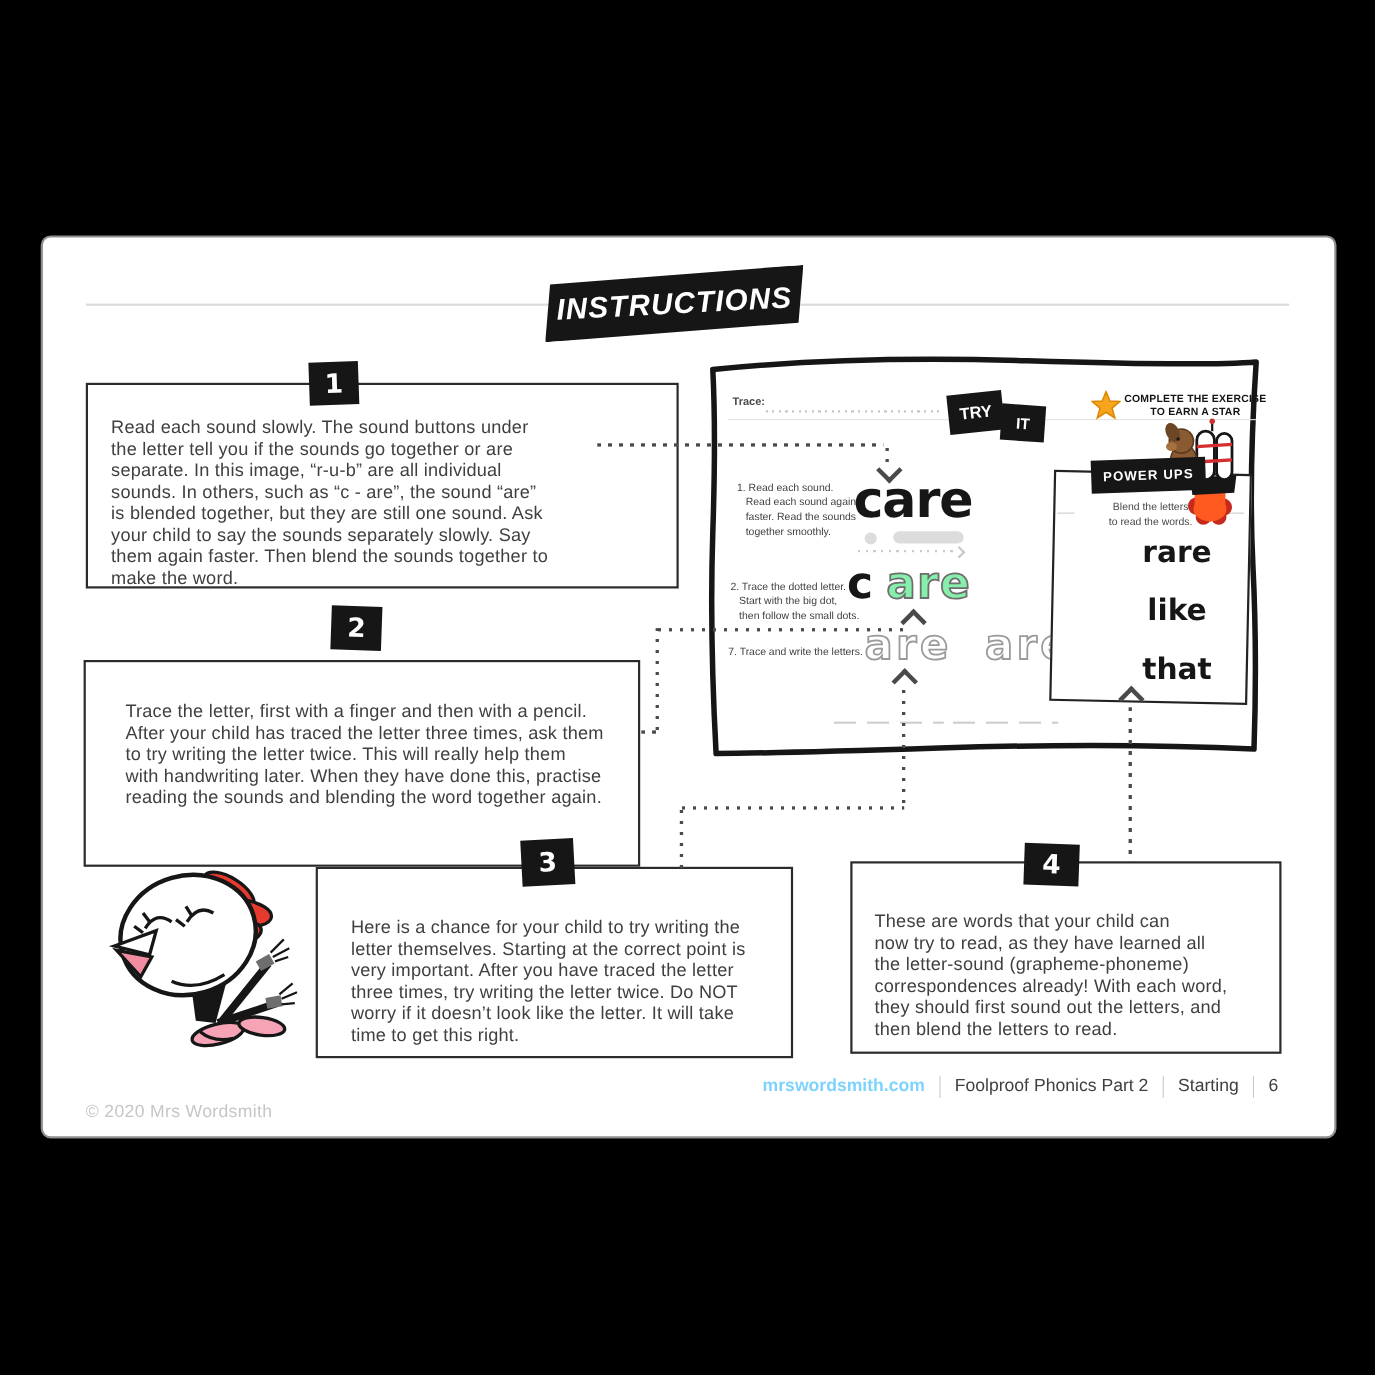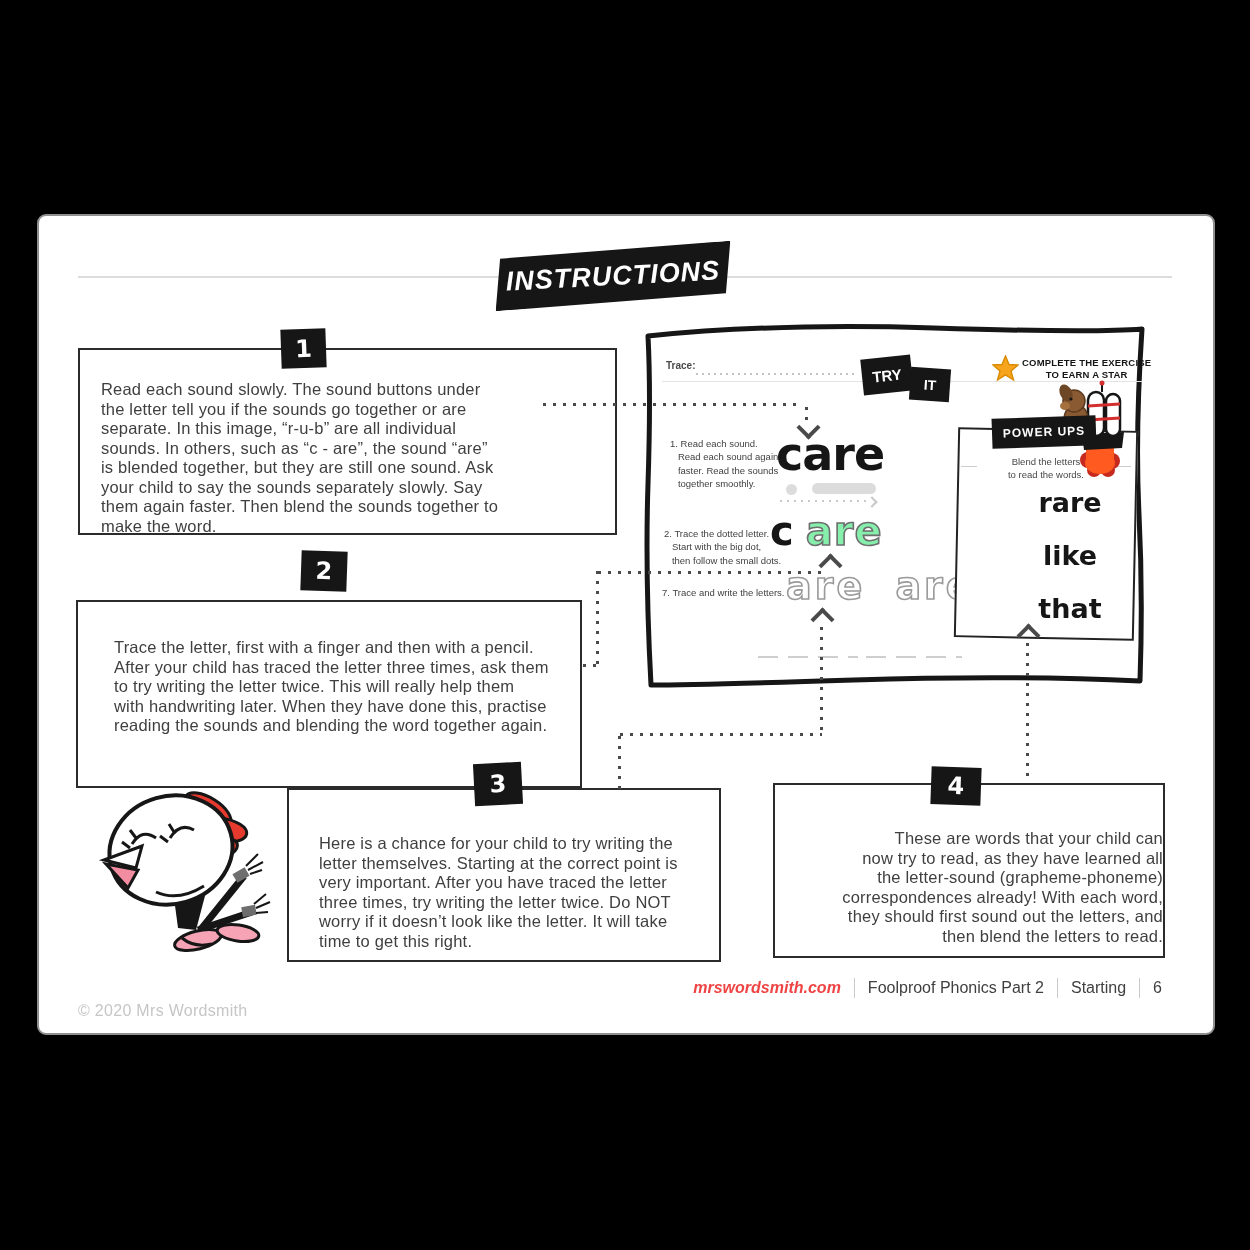--- a/index.html
+++ b/index.html
@@ -18,21 +18,21 @@
   .banner span{color:#fff;font-size:27px;font-weight:900;font-style:italic;
                letter-spacing:1px;font-family:"Liberation Sans",sans-serif;}
 
   
   .box{background:#fff;border:2px solid #2b2b2b;box-sizing:border-box;}
   .box p{margin:0;font-size:16.5px;line-height:19.5px;color:#3f3f3f;
          letter-spacing:.2px;white-space:pre-line;}
   .box1{left:78px;top:348px;width:539px;height:187px;padding:30px 0 0 21px;}
   .box2{left:76px;top:572px;width:506px;height:188px;padding:36px 0 0 36px;margin-top:28px;}
   .box3{left:287px;top:788px;width:434px;height:174px;padding:44px 0 0 30px;}
-  .box4{left:773px;top:783px;width:392px;height:175px;padding:44px 0 0 36px;text-align:right;}
+  .box4{left:773px;top:783px;width:392px;height:175px;padding:44px 0 0 20px;}
 
   .numbadge{background:#161616;display:flex;align-items:center;justify-content:center;
             color:#fff;font-weight:900;font-size:24px;font-family:"DejaVu Sans",sans-serif;
             z-index:5;}
   .nb1{left:281px;top:329px;width:45px;height:39px;transform:rotate(-2deg);}
   .nb2{left:301px;top:551px;width:46px;height:40px;transform:rotate(2deg);}
   .nb3{left:474px;top:763px;width:48px;height:42px;transform:rotate(-3deg);}
   .nb4{left:931px;top:767px;width:50px;height:38px;transform:rotate(2deg);}
 
   
@@ -79,21 +79,21 @@
   .blend-hint{left:975px;top:455px;width:142px;text-align:center;font-size:9.5px;color:#474747;
               line-height:1.4;white-space:pre-line;}
   .hint-dash{height:1px;background:#ccc;width:16px;top:466px;}
   .pu-word{left:956px;width:180px;text-align:center;font-size:27px;font-weight:800;
            font-family:"DejaVu Sans",sans-serif;color:#161616;padding-left:24px;}
 
   
   .copyright{left:78px;top:981px;font-size:16px;color:#c6c6c6;letter-spacing:.3px;margin-top:21px;}
   .footer-right{top:978px;right:88px;display:flex;align-items:center;font-size:16px;color:#3f3f3f;}
   .footer-right .sep{width:1px;height:20px;background:#c9c9c9;margin:0 13px;}
-  .site{font-weight:bold;color:#ef4444;font-style:italic;}
+  .site{font-weight:bold;color:#7dd3fc;}
 </style>
 </head>
 <body>
 
 <div class="canvas">
 
   <div class="abs page"></div>
 
   <div class="abs top-rule"></div>
 

